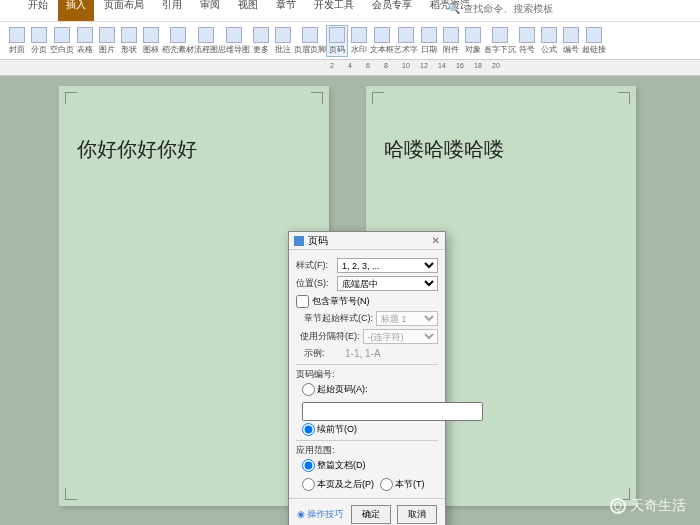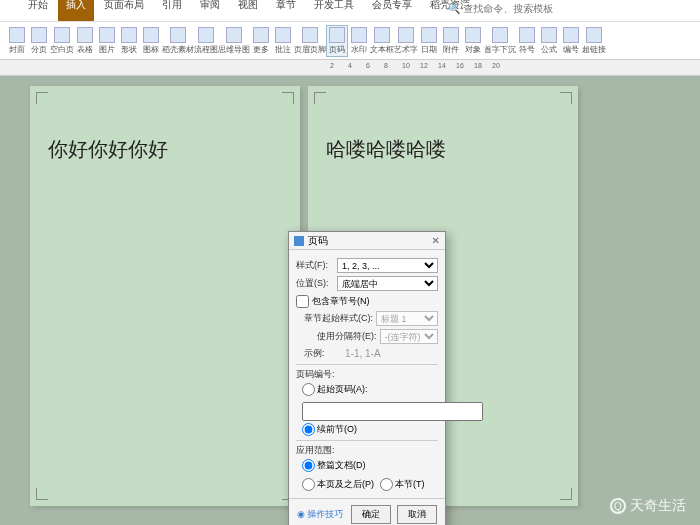--- a/index.html
+++ b/index.html
@@ -9,21 +9,21 @@
 .tab.active { background: #a16207; color: #fff; border-radius: 2px 2px 0 0; }
 .search-area { position: absolute; top: 3px; left: 448px; font-size: 10px; color: #999; }
 .search-area input { border: none; font-size: 10px; width: 110px; outline: none; }
 .ribbon { height: 38px; background: #fff; display: flex; align-items: center; padding: 2px 6px; border-bottom: 1px solid #ccc; flex-wrap: nowrap; overflow: hidden; }
 .rbtn { display: flex; flex-direction: column; align-items: center; font-size: 8px; color: #555; cursor: pointer; min-width: 22px; }
 .rbtn .ico { width: 16px; height: 16px; background: #d8e6f5; border: 1px solid #aac; margin-bottom: 1px; }
 .rbtn.sel { background: #e8f0fb; border: 1px solid #9bc; padding: 1px; }
 .ruler { height: 16px; background: #f0f0f0; border-bottom: 1px solid #ccc; font-size: 7px; color: #666; position: relative; padding-left: 330px; }
 .ruler span { position: absolute; top: 2px; }
 .pagearea { height: 449px; background: #a8b8a8; display: flex; gap: 8px; padding: 10px 30px; position: relative; }
-.page { background: #c5dcc5; width: 270px; height: 420px; padding: 50px 18px; box-shadow: 2px 2px 5px rgba(0,0,0,.15); position: relative; }
+.page { background: #c5dcc5; width: 270px; height: 420px; padding: 50px 18px; box-shadow: 2px 2px 5px rgba(0,0,0,.15); position: relative; margin-left: 29px; }
 .page .corner { position: absolute; width: 12px; height: 12px; border: 1px solid #888; }
 .page .tl { top: 6px; left: 6px; border-right: none; border-bottom: none; }
 .page .tr { top: 6px; right: 6px; border-left: none; border-bottom: none; }
 .page .bl { bottom: 6px; left: 6px; border-right: none; border-top: none; }
 .page .br { bottom: 6px; right: 6px; border-left: none; border-top: none; }
 .pagetext { font-size: 20px; font-family: SimSun, serif; color: #222; }
 .dialog { position: absolute; top: 155px; left: 288px; width: 158px; background: #f4f4f4; border: 1px solid #888; box-shadow: 3px 3px 10px rgba(0,0,0,.3); font-size: 10px; }
 .dlg-title { height: 18px; display: flex; align-items: center; padding: 0 5px; border-bottom: 1px solid #ccc; }
 .dlg-title .ticon { width: 10px; height: 10px; background: #4a8bd8; margin-right: 4px; }
 .dlg-title .ttext { flex: 1; font-size: 10px; }
@@ -214,21 +214,21 @@
         <select><option>底端居中</option></select>
       </div>
       <div class="chk">
         <input type="checkbox" style="">
         <span>包含章节号(N)</span>
       </div>
       <div class="row dim" style="margin-left:8px">
         <label>章节起始样式(C):</label>
         <select disabled=""><option>标题 1</option></select>
       </div>
-      <div class="row dim" style="margin-left:21px">
+      <div class="row dim" style="margin-left:4px">
         <label>使用分隔符(E):</label>
         <select disabled=""><option>-(连字符)</option></select>
       </div>
       <div class="row dim" style="margin-left:8px">
         <label>示例:</label>
         <span>1-1, 1-A</span>
       </div>
 
       <div class="grp">
         <div class="grp-title">页码编号:</div>

